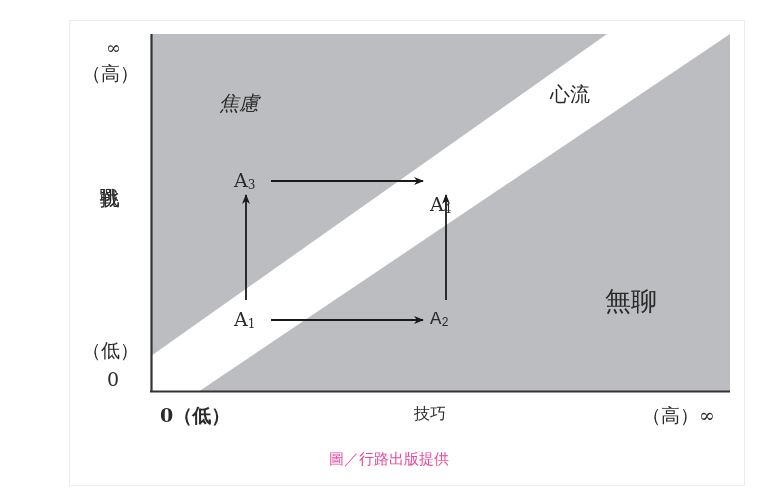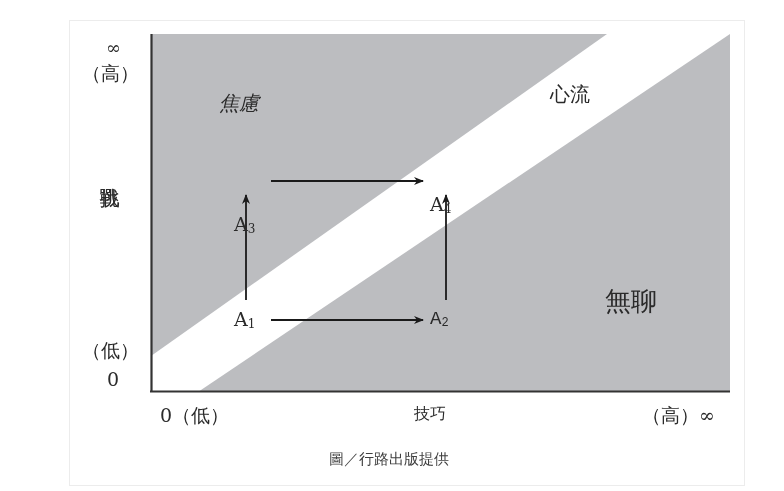--- a/index.html
+++ b/index.html
@@ -1,20 +1,20 @@
 <!DOCTYPE html>
 <html><head>
 <meta charset="utf-8">
 <style>
   html,body{margin:0;padding:0;background:#ffffff;}
   body{width:784px;height:491px;position:relative;overflow:hidden;font-family:"DejaVu Serif","Liberation Serif",serif;color:#222;}
   .card{position:absolute;left:69px;top:20px;width:676px;height:466px;border:1px solid #ececec;box-sizing:border-box;background:#fff;}
   svg.plot{position:absolute;left:0;top:0;}
   .lbl{position:absolute;font-size:19px;color:#2a2a2a;white-space:nowrap;line-height:1;}
-  .cap{position:absolute;font-family:"DejaVu Sans","Liberation Sans",sans-serif;font-size:15px;color:#404040;white-space:nowrap;}
+  .cap{position:absolute;font-family:"DejaVu Sans","Liberation Sans",sans-serif;font-size:15px;color:#ec4899;white-space:nowrap;}
   .vt{writing-mode:vertical-rl;letter-spacing:0;}
   sub{font-size:12px;vertical-align:-2px;}
 </style>
 </head>
 <body>
 
 <div class="card"></div>
 
 <svg class="plot" width="784" height="491">
   <defs>
@@ -35,26 +35,26 @@
   <line x1="271" y1="181" x2="423" y2="181" stroke="#1a1a1a" stroke-width="1.8" marker-end="url(#ah)"></line>
   <line x1="446" y1="300" x2="446" y2="195" stroke="#1a1a1a" stroke-width="1.8" marker-end="url(#ah)"></line>
 </svg>
 
 <div class="lbl" style="left:106px;top:39px;font-size:18px;">∞</div>
 <div class="lbl" style="left:82px;top:64px;">（高）</div>
 <div class="lbl vt" style="left:100px;top:172px;font-size:20px;">挑戰</div>
 <div class="lbl" style="left:82px;top:341px;">（低）</div>
 <div class="lbl" style="left:107px;top:370px;">0</div>
 
-<div class="lbl" style="left:160px;top:406px;">0（低）</div>
+<div class="lbl" style="left:160px;top:406px;font-weight:bold;">0（低）</div>
 <div class="lbl" style="left:414px;top:406px;font-size:16px;">技巧</div>
 <div class="lbl" style="left:642px;top:406px;">（高）∞</div>
 
 <div class="lbl" style="left:219px;top:93px;font-size:20px;font-style:italic;">焦慮</div>
 <div class="lbl" style="left:550px;top:84px;font-size:20px;">心流</div>
 <div class="lbl" style="left:605px;top:288px;font-size:26px;">無聊</div>
 
-<div class="lbl" style="left:234px;top:171px;margin-top:44px;"><span>A</span><sub>3</sub></div>
+<div class="lbl" style="left:234px;top:171px;"><span>A</span><sub>3</sub></div>
 <div class="lbl" style="left:430px;top:171px;margin-top:24px;"><span>A</span><sub>4</sub></div>
 <div class="lbl" style="left:234px;top:310px;"><span>A</span><sub>1</sub></div>
 <div class="lbl" style="left:430px;top:310px;font-family:Liberation Mono, monospace;"><span>A</span><sub>2</sub></div>
 
 <div class="cap" style="left:329px;top:450px;">圖／行路出版提供</div>
 
 </body></html>

